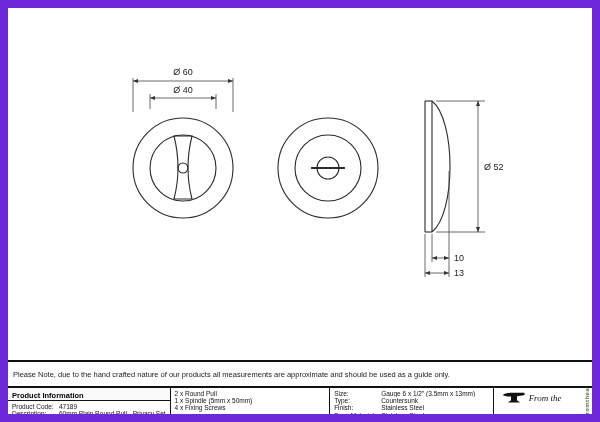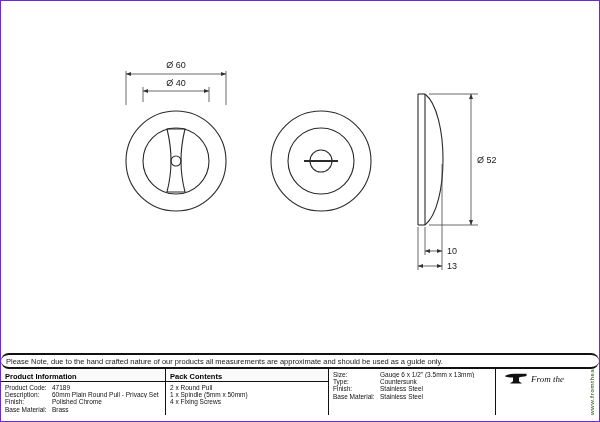--- a/index.html
+++ b/index.html
@@ -1,29 +1,28 @@
 <!DOCTYPE html>
 <html><head>
 <meta charset="utf-8">
 <style>
   * { margin:0; padding:0; box-sizing:border-box; }
   html,body { background:#fff; }
   body { font-family:"Liberation Sans", sans-serif; }
   .sheet {
     width:600px; height:422px; background:#ffffff;
-    border:1px solid #6d28d9; position:relative; overflow:hidden;
+    border:8px solid #6d28d9; position:relative; overflow:hidden;
   }
   .drawing-area { width:596px; height:352px; background:#fff; }
   svg text { font-family:"Liberation Sans", sans-serif; }
 
   .note-bar {
-    height:16px; border-top:2px solid #111; border-bottom:2px solid #111;
+    height:28px; border-top:2px solid #111; border-bottom:2px solid #111;
     font-size:7.5px; color:#1a1a1a; display:flex; align-items:center; padding:0 5px;
     background:#fff;
-    border-radius:8px;
   }
 
   .spec-table { display:flex; height:46px; background:#fff; }
   .col { border-right:1.5px solid #111; display:flex; flex-direction:column; }
   .col-product { width:165px; }
   .col-pack    { width:163px; }
   .col-screws  { width:167px; }
   .col-logo    { width:100.5px; border-right:none; position:relative; overflow:hidden; }
 
   .col-header {
@@ -138,21 +137,20 @@
           <span class="v">Polished Chrome</span>
         </div>
         <div class="kv">
           <span class="k">Base Material:</span>
           <span class="v">Brass</span>
         </div>
       </div>
     </div>
 
     <div class="col col-pack">
-      <div class="col-header">Pack Contents</div>
       <div class="col-body">
         <div class="pc-item">2 x Round Pull</div>
         <div class="pc-item">1 x Spindle (5mm x 50mm)</div>
         <div class="pc-item">4 x Fixing Screws</div>
       </div>
     </div>
 
     <div class="col col-screws">
       <div class="col-body">
         <div class="kv">

